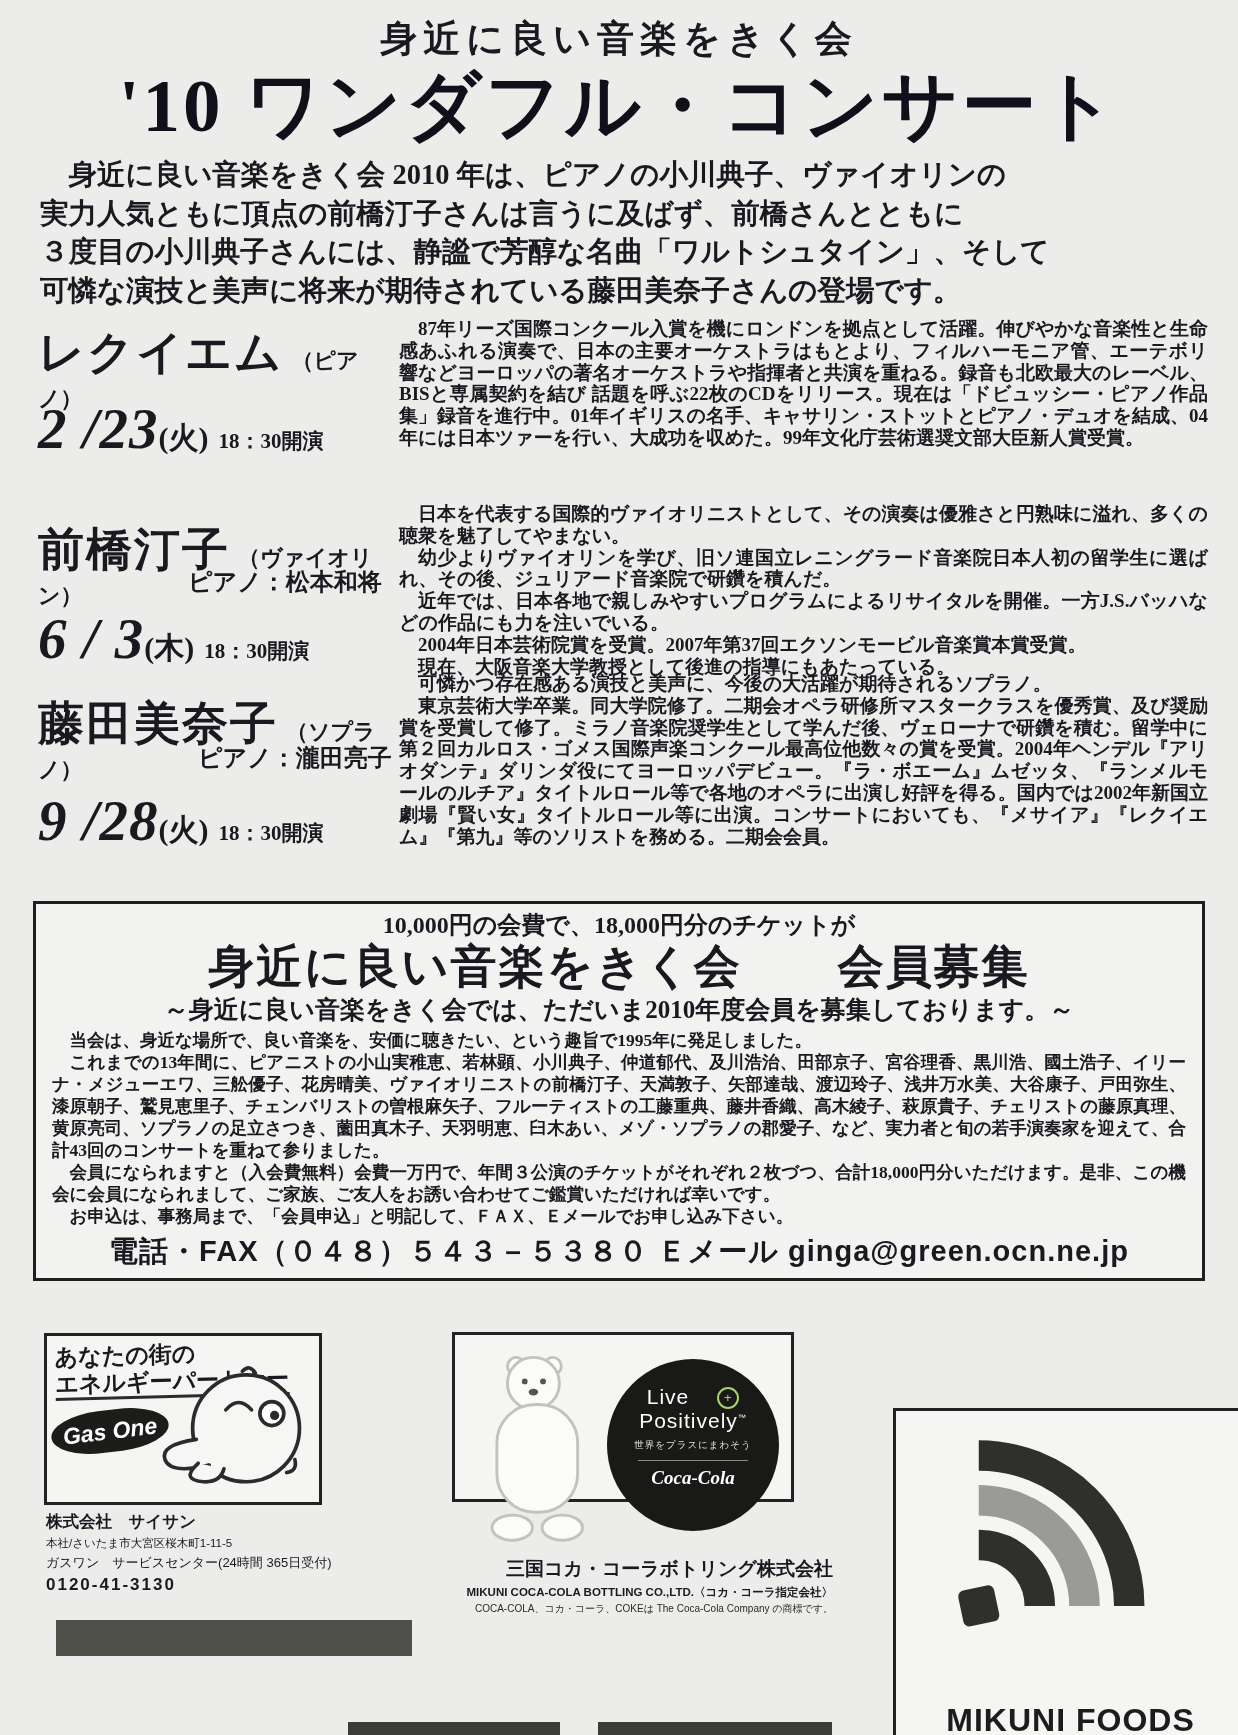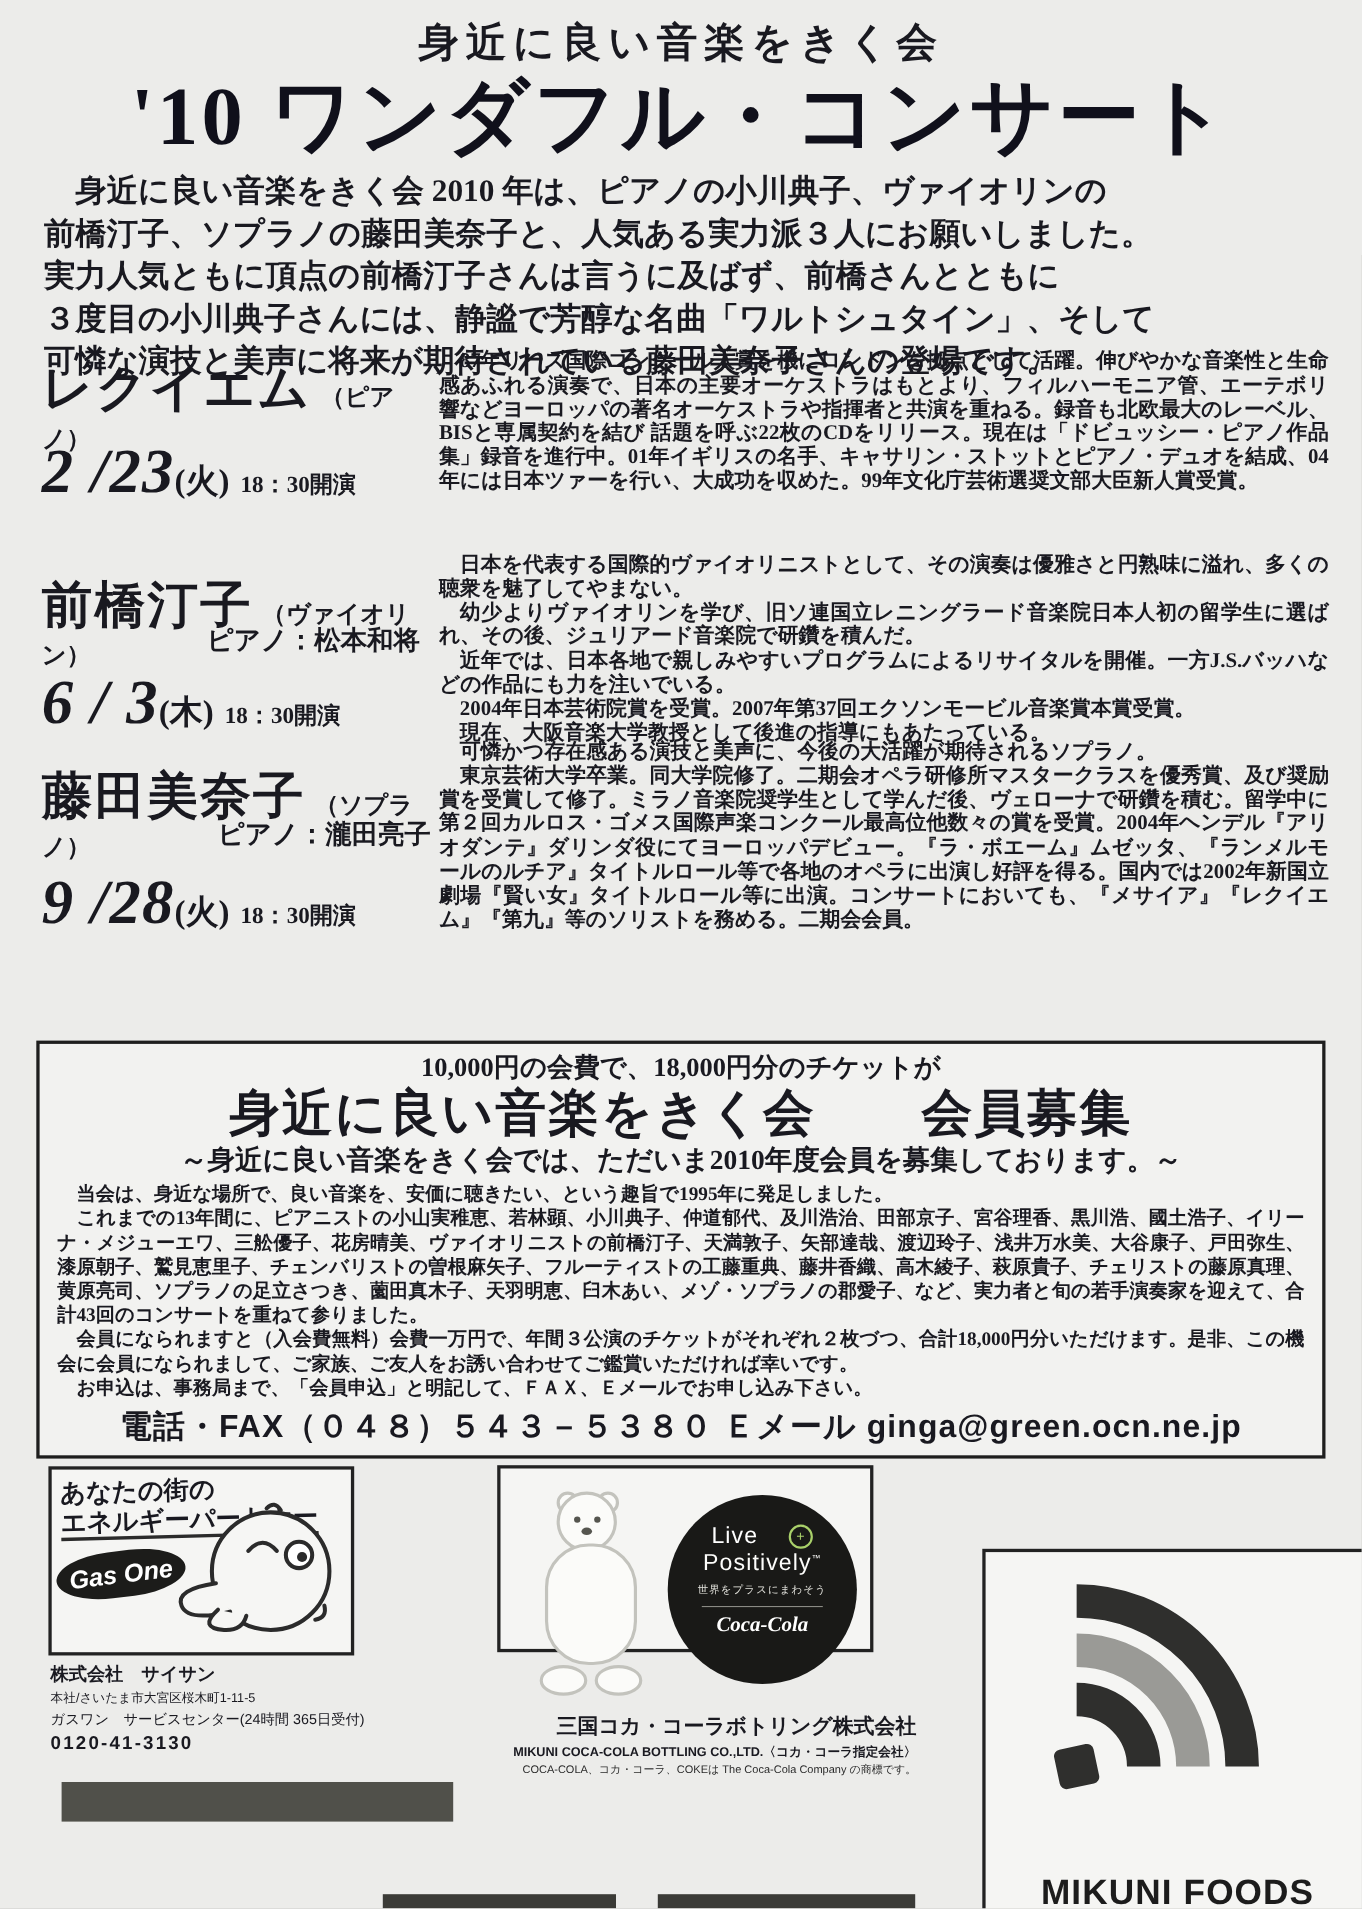--- a/index.html
+++ b/index.html
@@ -12,21 +12,21 @@
   .intro{top:156px;left:40px;width:1166px;font-size:28.5px;line-height:38.5px;font-weight:bold;}
   .leftcol{left:38px;width:362px;}
   .p-name{font-size:46px;font-weight:bold;letter-spacing:2px;}
   .p-role{font-size:22px;font-weight:bold;margin-left:8px;}
   .p-acc{font-size:24px;font-weight:bold;}
   .d-num{font-size:57px;font-weight:bold;letter-spacing:1px;font-style:italic;}
   .d-day{font-size:30px;font-weight:bold;}
   .d-time{font-size:21px;font-weight:bold;margin-left:10px;}
   .bio{left:399px;width:809px;font-size:19px;line-height:21.8px;font-weight:bold;text-align:justify;}
   .bio p{margin:0;text-indent:1em;}
-  .member{left:33px;top:946px;width:1172px;height:380px;border:3px solid #1e1e1e;
+  .member{left:33px;top:901px;width:1172px;height:380px;border:3px solid #1e1e1e;
           background:#f2f2f0;box-sizing:border-box;text-align:center;}
   .m-pre{margin-top:5px;font-size:24px;font-weight:bold;}
   .m-title{font-size:46px;font-weight:bold;letter-spacing:2px;line-height:1.12;}
   .m-sub{font-size:25px;font-weight:bold;}
   .m-body{margin:3px 16px 0;text-align:justify;font-size:17.5px;line-height:22px;font-weight:bold;}
   .m-body p{margin:0;text-indent:1em;}
   .m-contact{margin-top:5px;font-family:"Liberation Sans","DejaVu Sans",sans-serif;
              font-weight:bold;font-size:29px;letter-spacing:1px;}
   .sp-box{border:3px solid #222;background:#f5f5f3;box-sizing:border-box;}
   .gasone-box{left:44px;top:1333px;width:278px;height:172px;}
@@ -71,21 +71,20 @@
 </head>
 <body>
 
 <div class="page">
 
   <div class="abs center org">身近に良い音楽をきく会</div>
   <div class="abs center title">'10 ワンダフル・コンサート</div>
 
   <div class="abs intro">
     <div>　身近に良い音楽をきく会 2010 年は、ピアノの小川典子、ヴァイオリンの</div>
-    <div>前橋汀子、ソプラノの藤田美奈子と、人気ある実力派３人にお願いしました。</div>
     <div>実力人気ともに頂点の前橋汀子さんは言うに及ばず、前橋さんとともに</div>
     <div>３度目の小川典子さんには、静謐で芳醇な名曲「ワルトシュタイン」、そして</div>
     <div>可憐な演技と美声に将来が期待されている藤田美奈子さんの登場です。</div>
   </div>
 
   <div class="abs leftcol" style="top:322px;">
     <span class="p-name">レクイエム</span><span class="p-role">（ピアノ）</span>
   </div>
   <div class="abs leftcol" style="top:396px;">
     <span class="d-num">2 /23</span><span class="d-day">(火)</span><span class="d-time">18：30開演</span>

